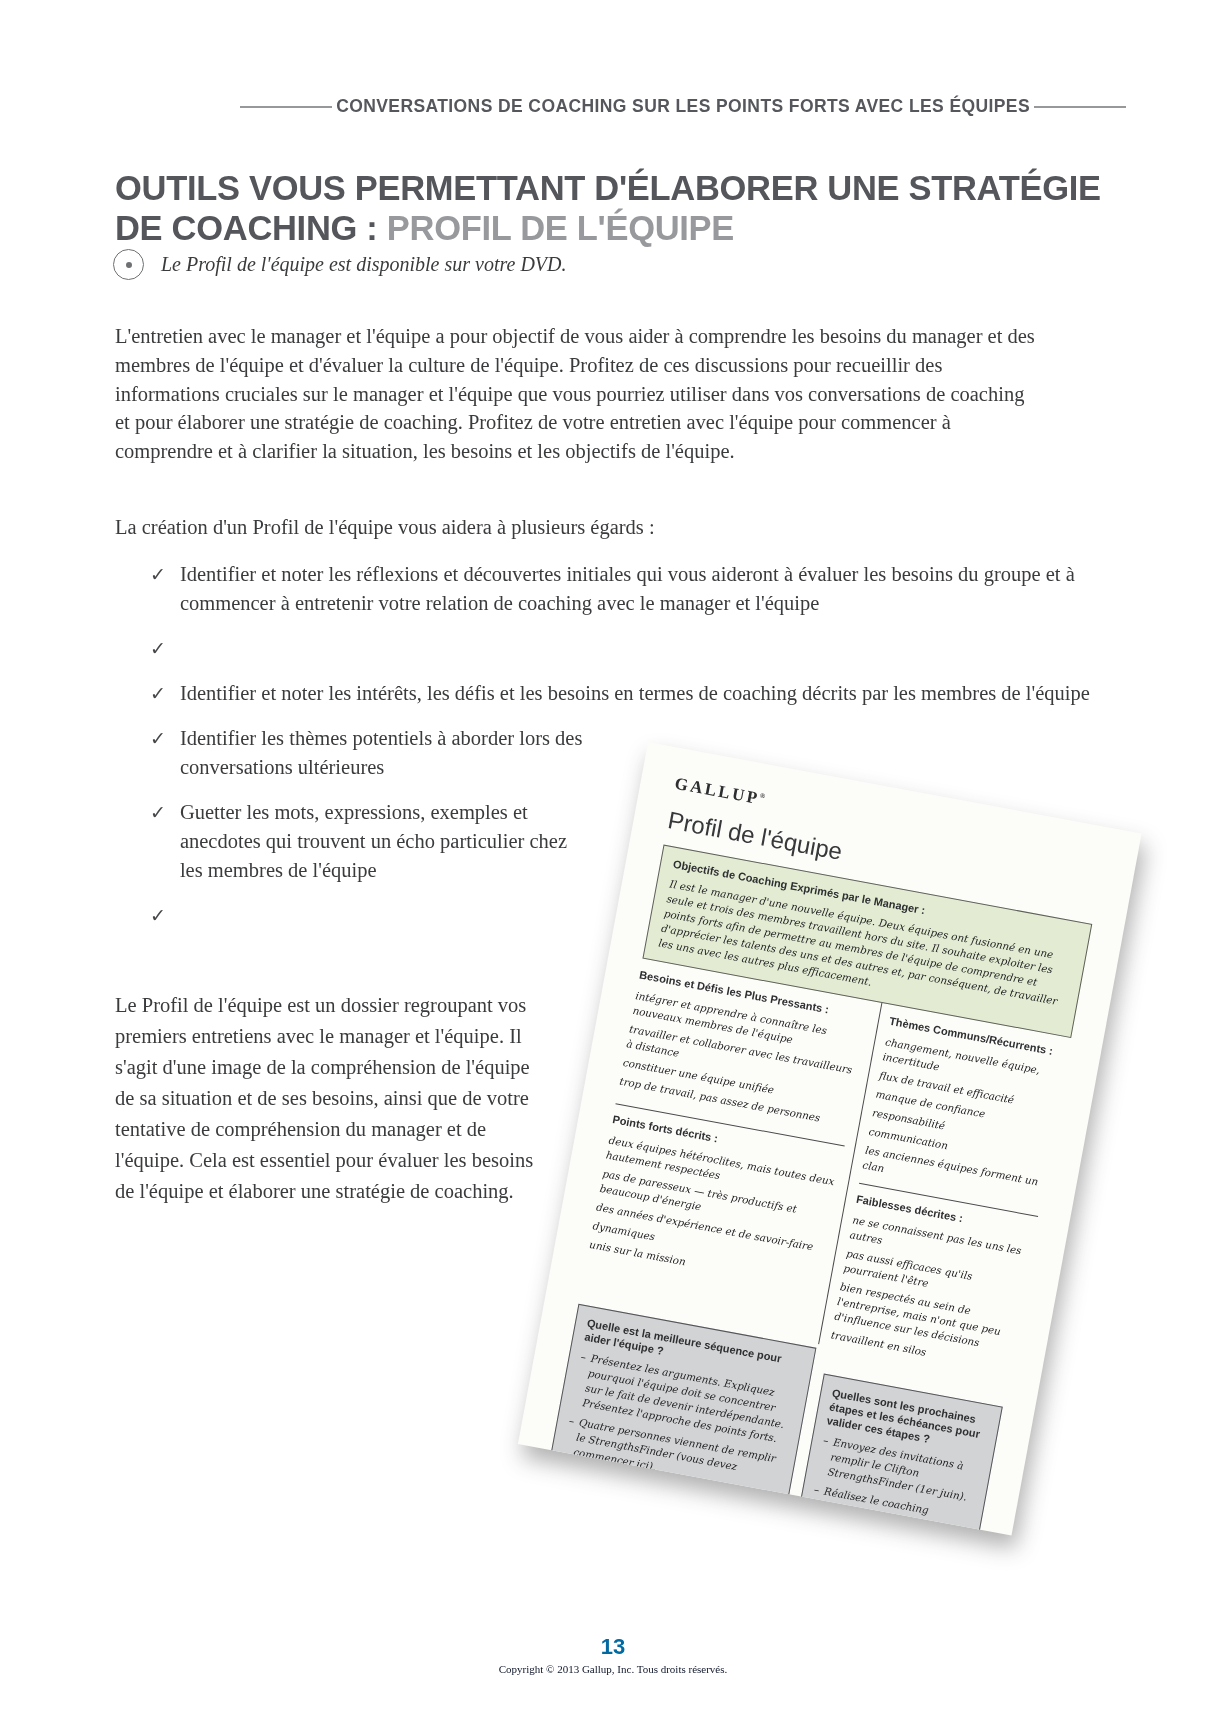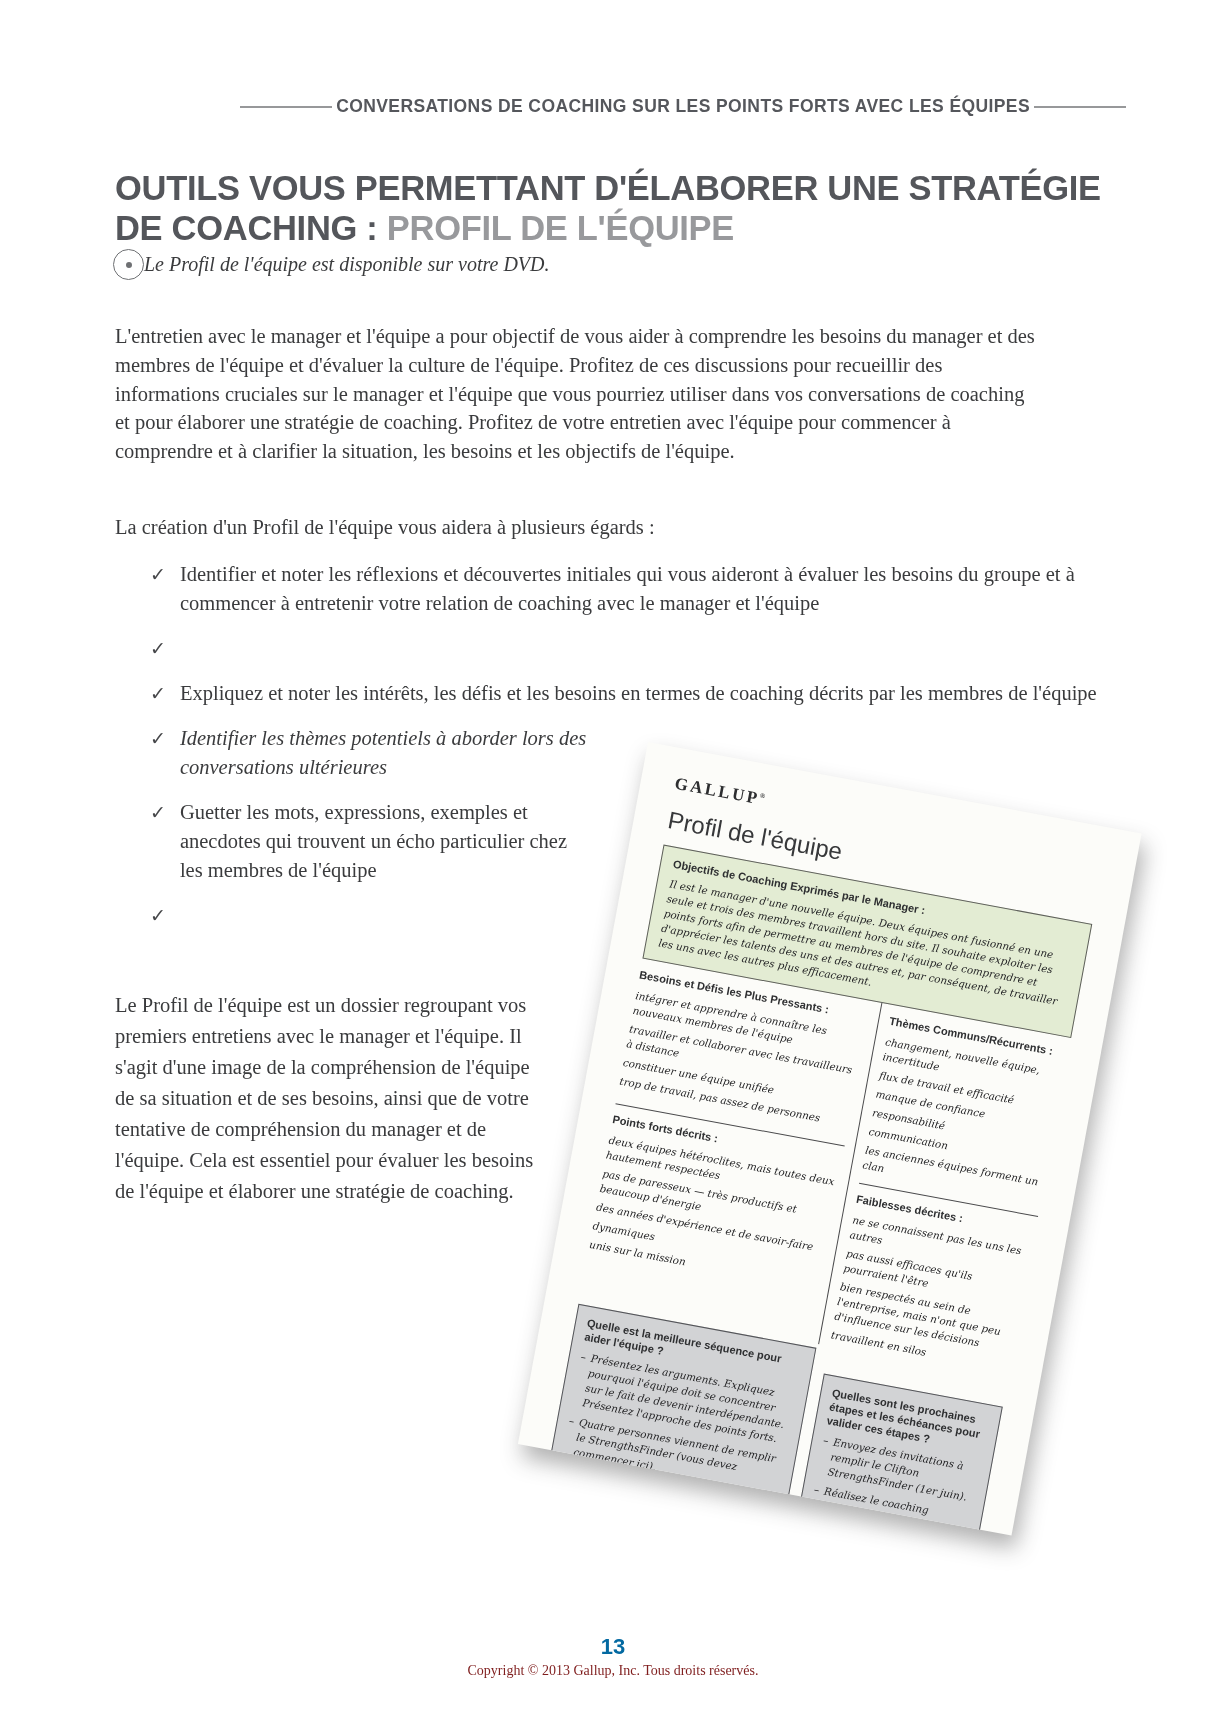--- a/index.html
+++ b/index.html
@@ -24,39 +24,39 @@
 
   
   .title {
     position: absolute; top: 168px; left: 115px; width: 990px;
     font-family: "Liberation Sans", sans-serif; font-weight: bold;
     font-size: 34.5px; line-height: 40px; color: #54565b; letter-spacing: -0.3px;
   }
   .title .light { color: #98999c; }
 
   
-  .dvd-row { position: absolute; top: 249px; left: 113px; display: flex; align-items: center; }
+  .dvd-row { position: absolute; top: 249px; left: 113px; display: flex; align-items: center; gap: 17px; }
   .dvd-icon { width: 31px; height: 31px; border: 1.6px solid #6e7073; border-radius: 50%; position: relative; flex: 0 0 auto; }
   .dvd-hole {
     position: absolute; left: 50%; top: 50%; transform: translate(-50%,-50%);
     width: 6px; height: 6px; border: 3.6px solid #6e7073; border-radius: 50%;
   }
   .dvd-text { font-style: italic; font-size: 20px; color: #3a3b3d; }
 
   .para { font-size: 20.5px; line-height: 28.8px; }
   .p1 { position: absolute; top: 322px; left: 115px; width: 928px; }
   .p2 { position: absolute; top: 513px; left: 115px; width: 928px; }
 
   .checklist { position: absolute; top: 560px; left: 150px; width: 960px; list-style: none; }
   .check-item { display: flex; gap: 14px; margin-bottom: 16px; font-size: 20.5px; line-height: 29px; }
   .check-item .check {
     font-family: "DejaVu Sans", sans-serif; color: #46474a; font-size: 19px;
     line-height: 29px; flex: 0 0 auto;
   }
-  .mw445 { max-width: 445px; font-style: italic; }
+  .mw445 { max-width: 445px; }
   .mw400 { max-width: 400px; }
   .mw430 { max-width: 430px; }
 
   .closing { position: absolute; top: 990px; left: 115px; width: 437px; font-size: 20.5px; line-height: 31px; }
 
   
   .paper {
     position: absolute; left: 648px; top: 742px; width: 502px; height: 714px;
     background: #fcfcf9;
     transform: rotate(10.5deg); transform-origin: 0 0;
@@ -99,21 +99,21 @@
   .dash-item .dash { flex: 0 0 auto; font-style: normal; }
 
   
   .page-num {
     position: absolute; top: 1634px; left: 0; width: 100%; text-align: center;
     font-family: "Liberation Sans", sans-serif; font-weight: bold;
     font-size: 22px; color: #0369a1;
   }
   .page-copy {
     position: absolute; top: 1663px; left: 0; width: 100%; text-align: center;
-    font-size: 14px; color: #7f1d1d;
+    font-size: 11px; color: #0f172a;
   }
 </style>
 </head>
 <body>
 
 <div class="runhead">
   <span class="rule"></span>
   <span class="txt">CONVERSATIONS DE COACHING SUR LES POINTS FORTS AVEC LES ÉQUIPES</span>
   <span class="rule"></span>
 </div>
@@ -133,21 +133,21 @@
 <ul class="checklist">
   <li class="check-item">
     <span class="check">✓</span>
     <span>Identifier et noter les réflexions et découvertes initiales qui vous aideront à évaluer les besoins du groupe et à commencer à entretenir votre relation de coaching avec le manager et l'équipe</span>
   </li>
   <li class="check-item">
     <span class="check">✓</span>
   </li>
   <li class="check-item">
     <span class="check">✓</span>
-    <span>Expliquez et noter les intérêts, les défis et les besoins en termes de coaching décrits par les membres de l'équipe</span>
+    <span>Identifier et noter les intérêts, les défis et les besoins en termes de coaching décrits par les membres de l'équipe</span>
   </li>
   <li class="check-item">
     <span class="check">✓</span>
     <span class="mw445">Identifier les thèmes potentiels à aborder lors des conversations ultérieures</span>
   </li>
   <li class="check-item">
     <span class="check">✓</span>
     <span class="mw400">Guetter les mots, expressions, exemples et anecdotes qui trouvent un écho particulier chez les membres de l'équipe</span>
   </li>
   <li class="check-item">

